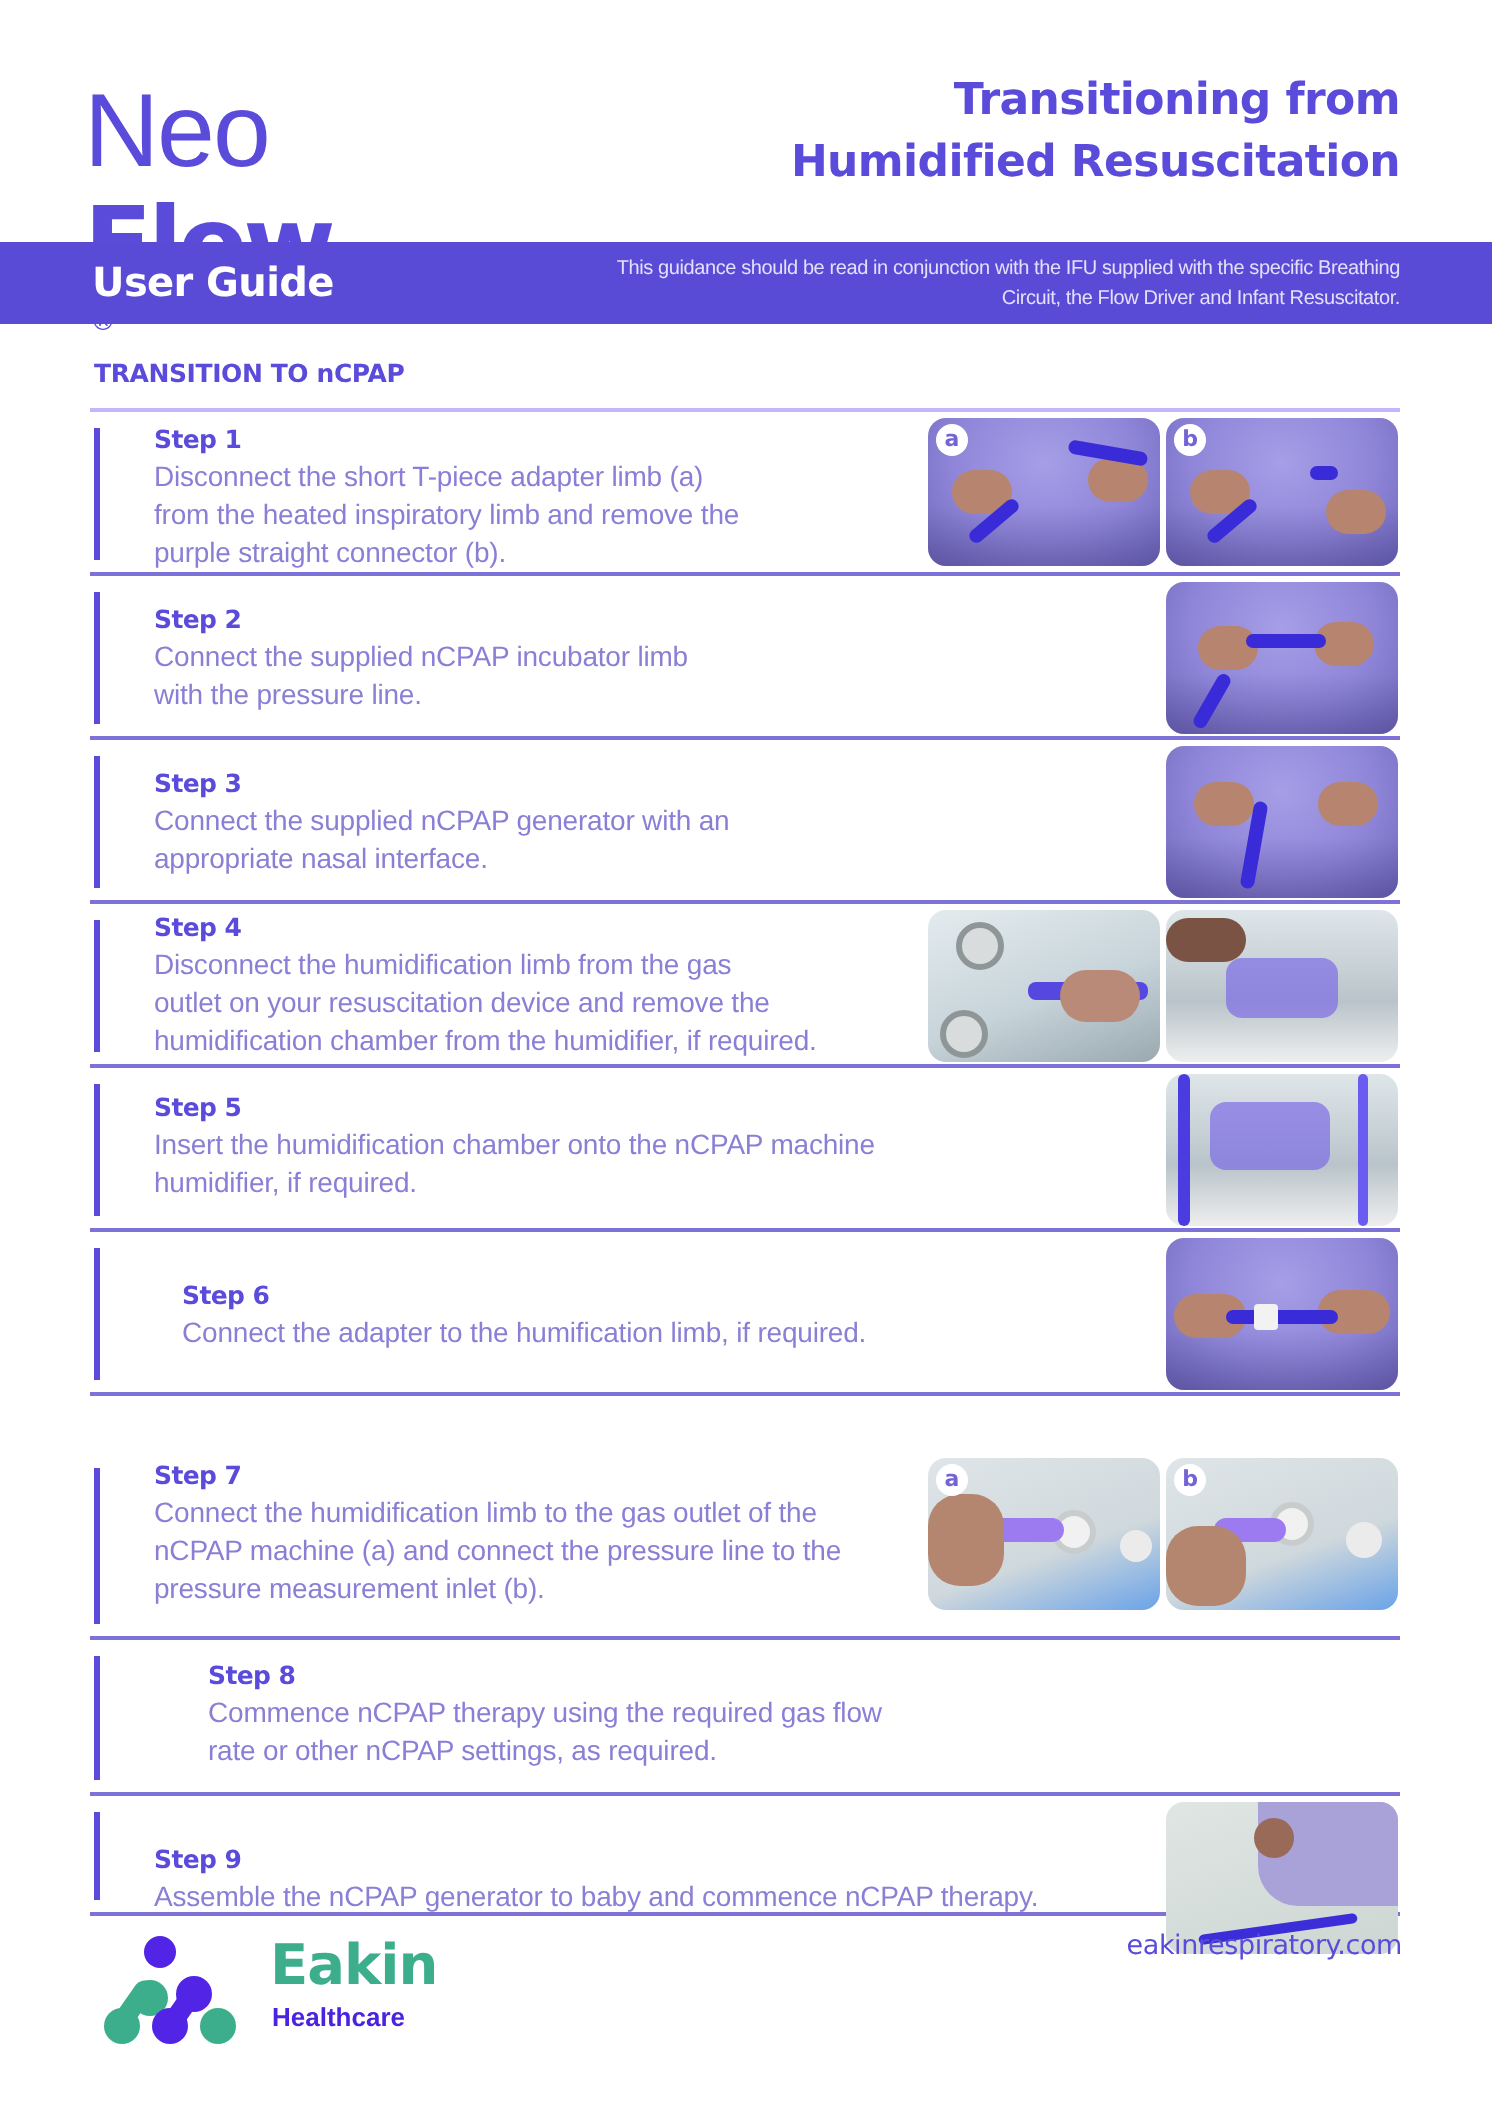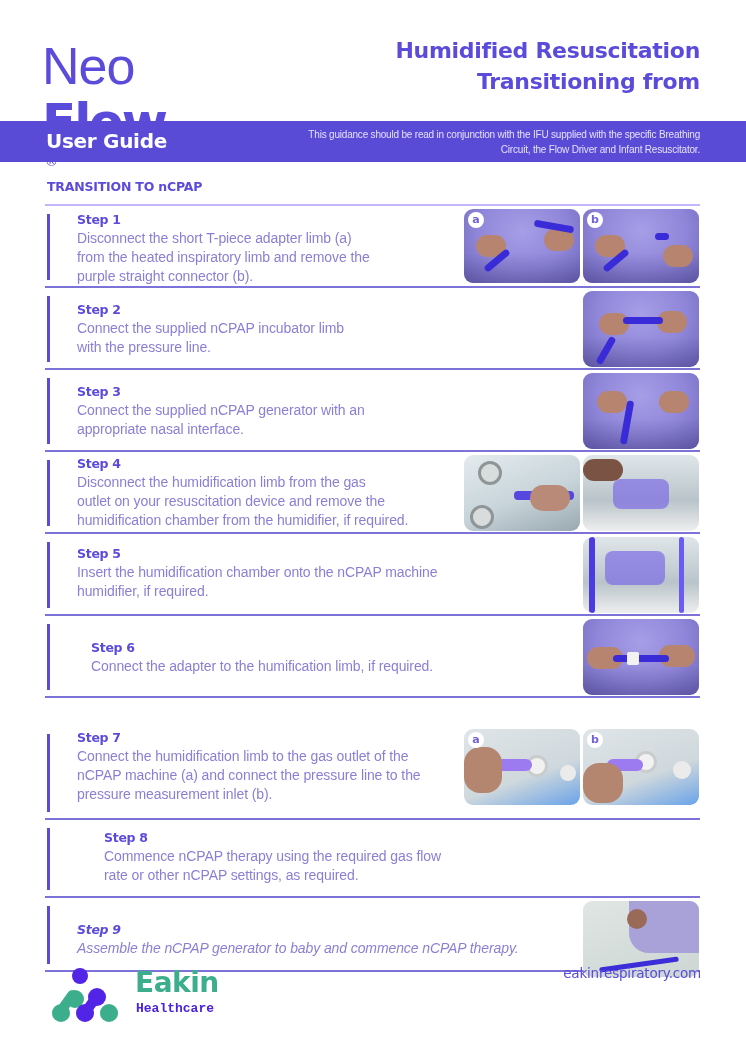--- a/index.html
+++ b/index.html
@@ -42,36 +42,36 @@
   .bluepanel { background: linear-gradient(160deg, #dfe5e9 0%, #cfd8dc 60%, #6aa3e8 100%); }
   .chamber { background: linear-gradient(180deg, #dfe6ea 0%, #b9c4ca 60%, #eeeeee 100%); }
   .chamber .jar { position: absolute; left: 30px; top: 24px; width: 56px; height: 30px; border-radius: 8px; background: rgba(120,100,230,0.65); }
   .baby { background: linear-gradient(160deg, #dfe6e4 0%, #cdd6d2 100%); }
   .baby .blanket { position: absolute; right: 0; top: 0; width: 70px; height: 52px; background: #a8a2d8; border-bottom-left-radius: 20px; }
   .baby .tube { position: absolute; left: 16px; bottom: 10px; width: 80px; height: 5px; border-radius: 3px; background: #3b2dd8; transform: rotate(-8deg); }
 
   .footer-logo { position: absolute; left: 52px; top: 968px; width: 190px; height: 60px; }
   .footer-logo .dot { position: absolute; border-radius: 50%; }
   .footer-logo .eakin { position: absolute; left: 83px; top: -2px; color: #3dae8b; font-family: "DejaVu Sans", sans-serif; font-weight: bold; font-size: 28px; letter-spacing: -0.5px; }
-  .footer-logo .hc { position: absolute; left: 84px; top: 33px; color: #4a22e0; font-family: Liberation Mono, monospace; font-weight: bold; font-size: 13px; letter-spacing: 0px; }
+  .footer-logo .hc { position: absolute; left: 84px; top: 33px; color: #4a22e0; font-family: Liberation Sans, sans-serif; font-weight: bold; font-size: 13px; letter-spacing: 0px; }
 
   .website { position: absolute; right: 45px; top: 965px; color: #5b4bdb; font-family: "DejaVu Sans", sans-serif; font-size: 13.5px; letter-spacing: -0.2px; }
 </style>
 </head>
 <body>
 
 <div class="logo">
   <span class="neo">Neo</span>
   <span class="flow">Flow</span>
   <span class="reg">®</span>
 </div>
 
 <div class="doc-title">
+  <div>Transitioning from</div>
   <div>Humidified Resuscitation</div>
-  <div>Transitioning from</div>
 </div>
 
 <div class="banner">
   <div class="guide">User Guide</div>
   <div class="note">This guidance should be read in conjunction with the IFU supplied with the specific Breathing Circuit, the Flow Driver and Infant Resuscitator.</div>
 </div>
 
 <div class="section-title">TRANSITION TO nCPAP</div>
 
 <div class="steps">
@@ -203,21 +203,21 @@
 
   <div class="step" style="height:78px;">
     <div class="bar"></div>
     <div class="text" style="top:8px;margin-left:27px;">
       <div class="label">Step 8</div>
       <div class="desc">Commence nCPAP therapy using the required gas flow
 rate or other nCPAP settings, as required.</div>
     </div>
   </div>
 
-  <div class="step" style="height:74px;font-style:italic;">
+  <div class="step" style="height:60px;">
     <div class="bar"></div>
     <div class="text" style="top:22px;">
       <div class="label">Step 9</div>
       <div class="desc">Assemble the nCPAP generator to baby and commence nCPAP therapy.</div>
     </div>
     <div class="photo p2 baby" style="height:76px;">
       <div class="blanket"></div>
       <div class="tube"></div>
       <div style="position:absolute;left:44px;top:8px;width:20px;height:20px;border-radius:50%;background:#9a6a58;"></div>
     </div>

